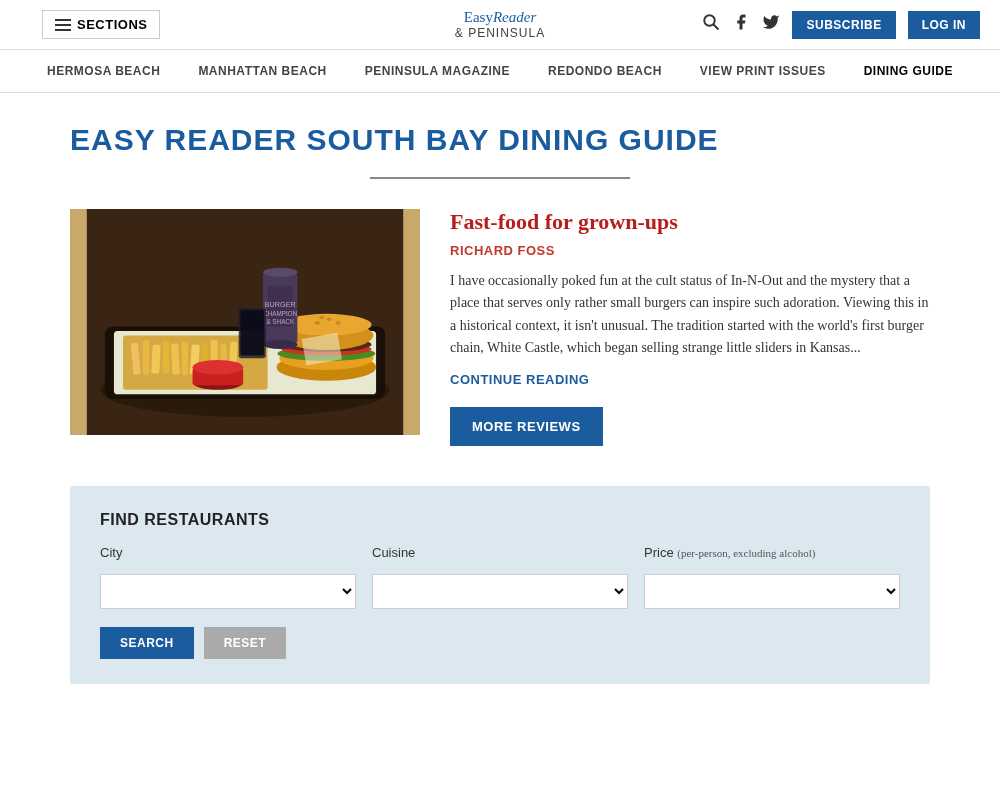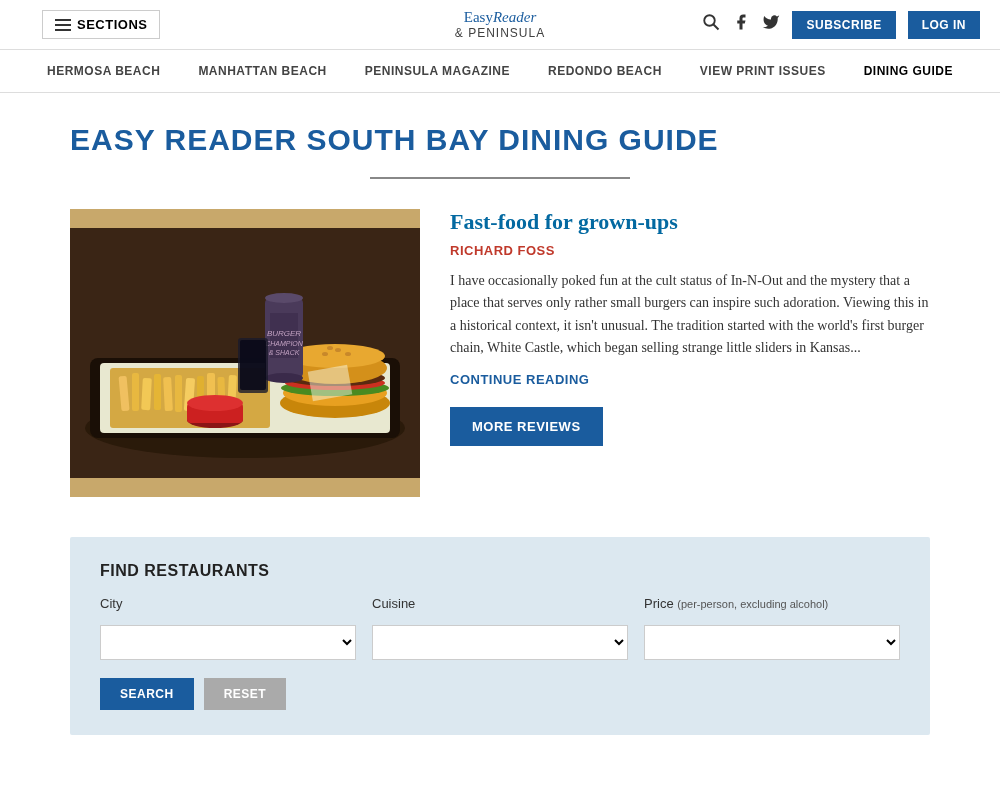--- a/index.html
+++ b/index.html
@@ -147,33 +147,32 @@
 
     
     .article-section {
       display: flex;
       gap: 30px;
       margin-bottom: 40px;
     }
     .article-image {
       width: 350px;
       min-width: 350px;
-      height: 288px;
+      height: 226px;
       background: #c8a86b;
       overflow: hidden;
       position: relative;
-      font-style: italic;
     }
     .article-content {
       flex: 1;
     }
     .article-title {
       font-size: 22px;
       font-weight: bold;
-      color: #0369a1;
+      color: #b91c1c;
       margin-bottom: 8px;
       font-family: Georgia, serif;
     }
     .article-author {
       font-family: Arial, sans-serif;
       font-size: 13px;
       font-weight: bold;
       color: #c0392b;
       letter-spacing: 0.5px;
       margin-bottom: 12px;
@@ -251,20 +250,21 @@
       font-family: Arial, sans-serif;
       font-size: 13px;
       color: #333;
       display: block;
       margin-bottom: 14px;
     }
     .form-col label .sublabel {
       font-size: 11px;
       color: #555;
       font-weight: normal;
+      font-family: Liberation Serif, serif;
     }
     .form-col select {
       width: 100%;
       padding: 8px 10px;
       border: 1px solid #ccc;
       font-size: 14px;
       background: #fff;
       font-family: Georgia, serif;
       appearance: auto;
     }

